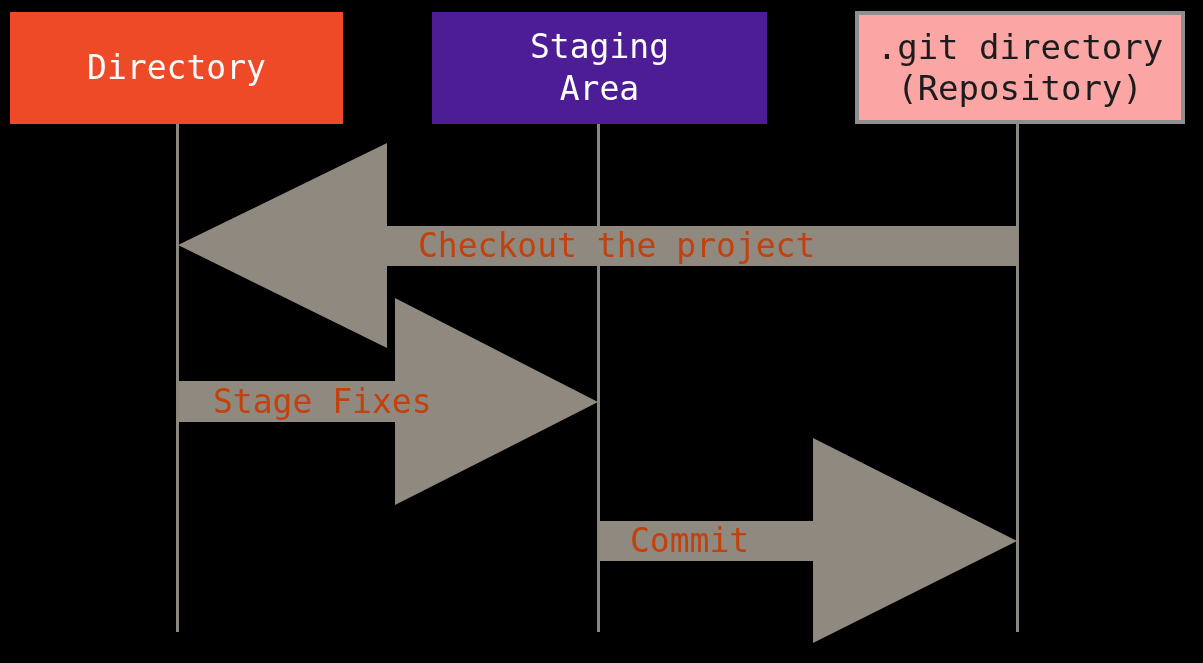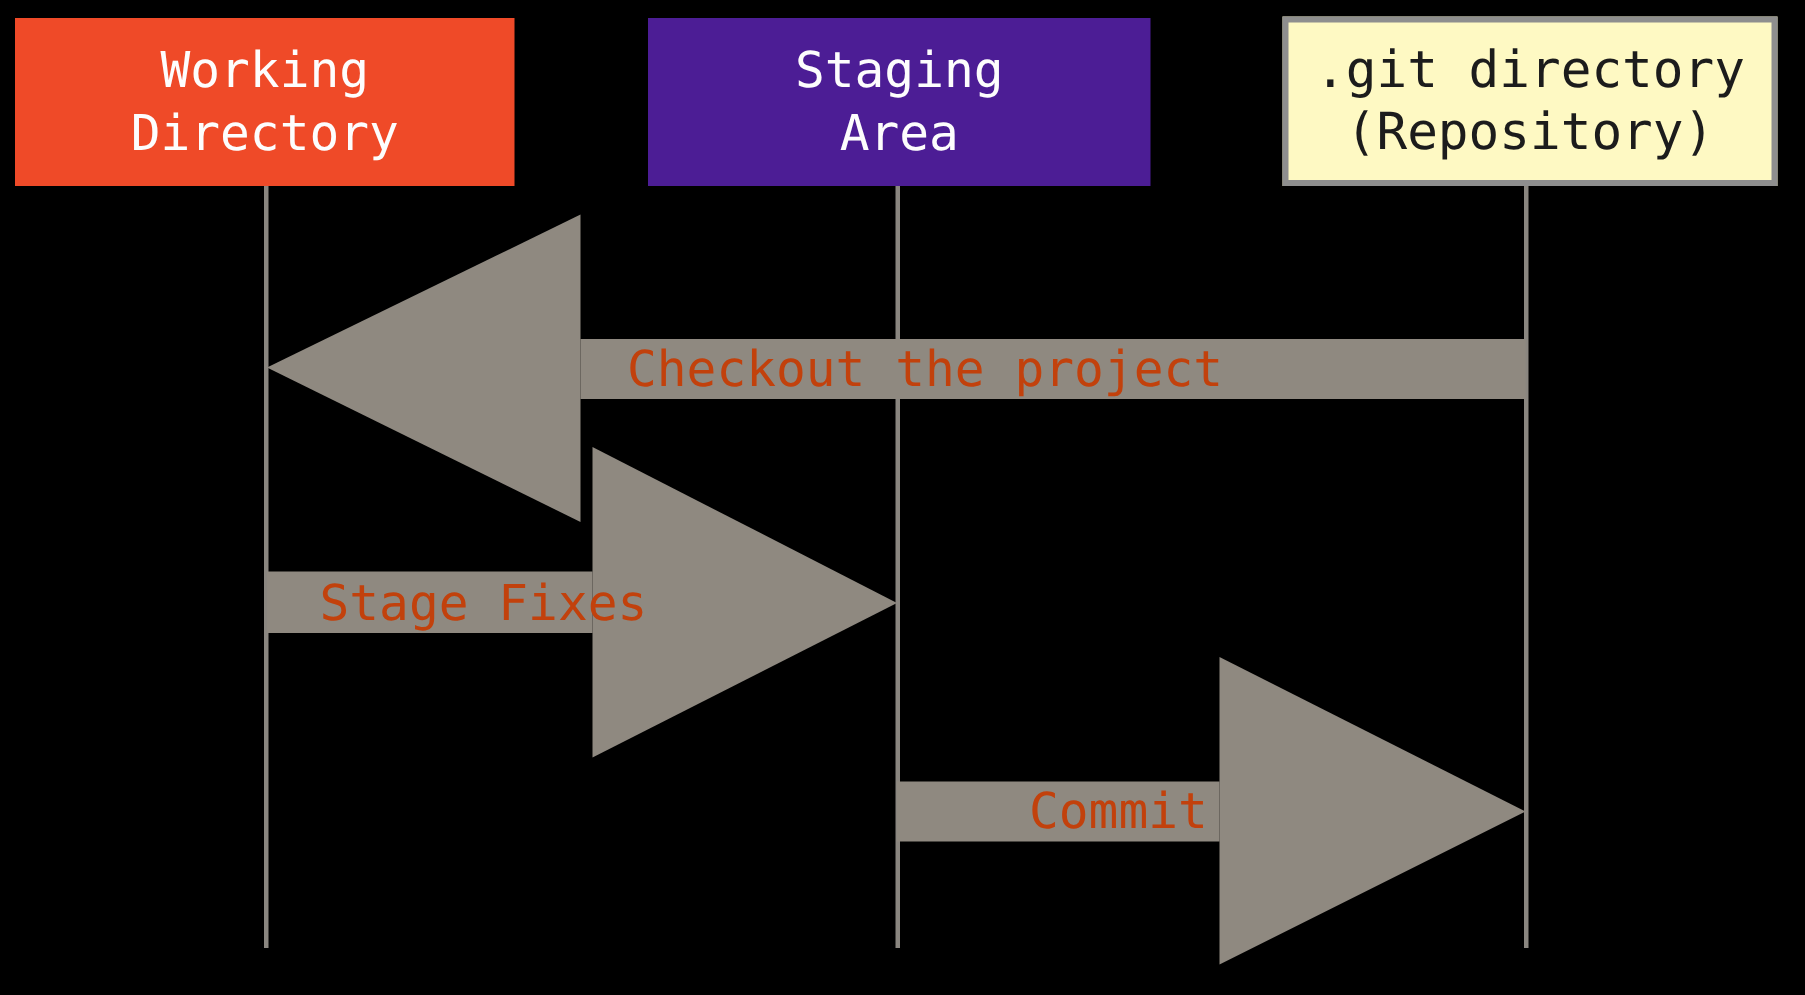--- a/index.html
+++ b/index.html
@@ -41,21 +41,21 @@
     left: 432px;
     width: 335px;
     background: #4c1d95;
   }
   .box-git {
     left: 855px;
     top: 11px;
     width: 330px;
     height: 113px;
     box-sizing: border-box;
-    background: #fef9c3;
+    background: #fca5a5;
     border: 4px solid #8e8e8e;
     color: #1c1c1c;
     font-size: 34px;
     line-height: 41px;
   }
 
   
   .lifeline {
     position: absolute;
     top: 124px;
@@ -130,33 +130,32 @@
     height: 40px;
     line-height: 40px;
   }
   .label-stage {
     left: 213px;
     top: 381px;
     height: 39px;
     line-height: 41px;
   }
   .label-commit {
-    left: 686px;
+    left: 630px;
     top: 521px;
     height: 40px;
     line-height: 40px;
   }
 </style>
 </head>
 <body>
 
 <div class="canvas">
 
   <div class="box box-wd">
-    <div>Working</div>
     <div>Directory</div>
   </div>
 
   <div class="box box-sa">
     <div>Staging</div>
     <div>Area</div>
   </div>
 
   <div class="box box-git">
     <div>.git directory</div>

